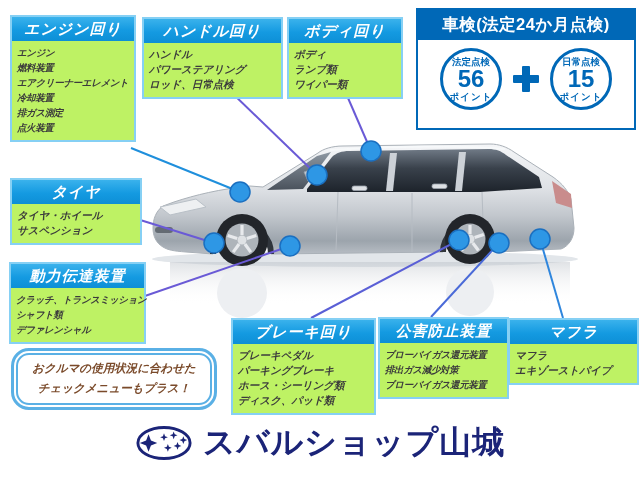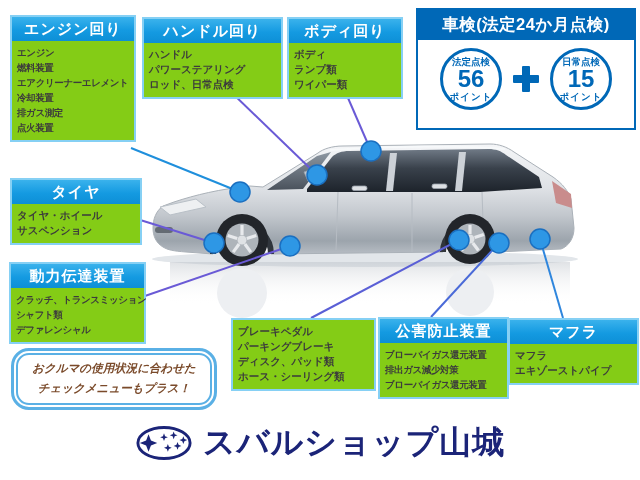--- a/index.html
+++ b/index.html
@@ -3,21 +3,21 @@
 <meta charset="utf-8">
 <style>
   html,body{margin:0;padding:0;background:#fff;}
   #stage{
     position:relative;width:640px;height:480px;background:#ffffff;overflow:hidden;
     font-family:"Liberation Sans","DejaVu Sans",sans-serif;
   }
   
   #diagram{position:absolute;left:0;top:0;width:640px;height:480px;z-index:1;}
   
-  .cat-box{position:absolute;z-index:2;background:#84cc16;border:2px solid #86d0f4;}
+  .cat-box{position:absolute;z-index:2;background:#bef264;border:2px solid #86d0f4;font-style:italic;}
   .cat-header{
     background:linear-gradient(180deg,#3ab2ec 0%,#149ae1 55%,#0d8fd6 100%);
     color:#fff;font-weight:bold;font-size:15px;line-height:1;
     text-align:center;padding:4px 0 5px;letter-spacing:1px;white-space:nowrap;
   }
   .cat-items{padding:4px 5px 5px;}
   .cat-item{font-size:10.5px;font-weight:bold;color:#3c3c3c;line-height:15px;white-space:nowrap;}
   .small .cat-item{font-size:9.5px;letter-spacing:-0.4px;}
   #box-engine   {left:10px;  top:15px;  width:122px;}
   #box-handle   {left:142px; top:17px;  width:137px;}
@@ -198,25 +198,26 @@
   </div>
   <div class="cat-box small" id="box-power">
     <div class="cat-header">動力伝達装置</div>
     <div class="cat-items">
         <div class="cat-item">クラッチ、トランスミッション</div>
         <div class="cat-item">シャフト類</div>
         <div class="cat-item">デファレンシャル</div>
       </div>
   </div>
   <div class="cat-box" id="box-brake">
+    <div class="cat-header">ブレーキ回り</div>
     <div class="cat-items">
         <div class="cat-item">ブレーキペダル</div>
         <div class="cat-item">パーキングブレーキ</div>
+        <div class="cat-item">ホース・シーリング類</div>
         <div class="cat-item">ディスク、パッド類</div>
-        <div class="cat-item">ホース・シーリング類</div>
       </div>
   </div>
   <div class="cat-box small" id="box-pollution">
     <div class="cat-header">公害防止装置</div>
     <div class="cat-items">
         <div class="cat-item">ブローバイガス還元装置</div>
         <div class="cat-item">排出ガス減少対策</div>
         <div class="cat-item">ブローバイガス還元装置</div>
       </div>
   </div>

